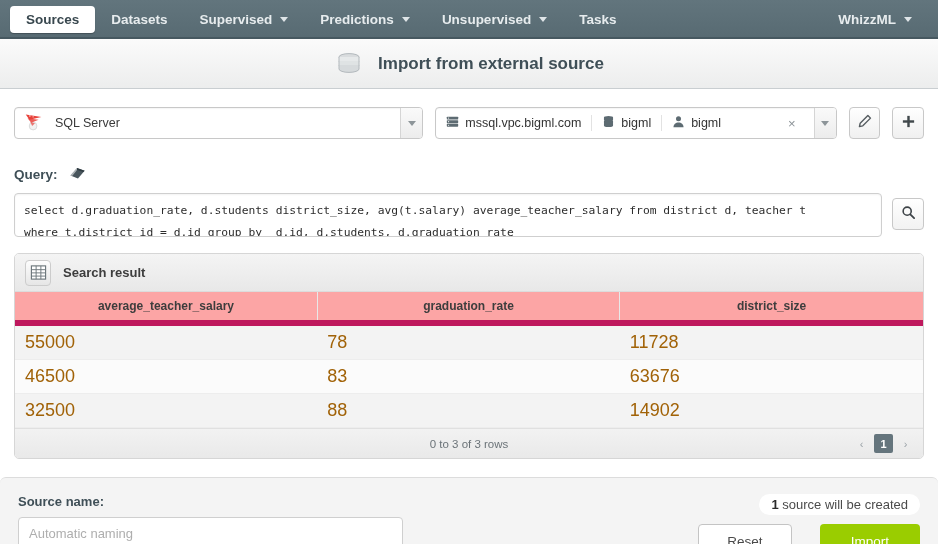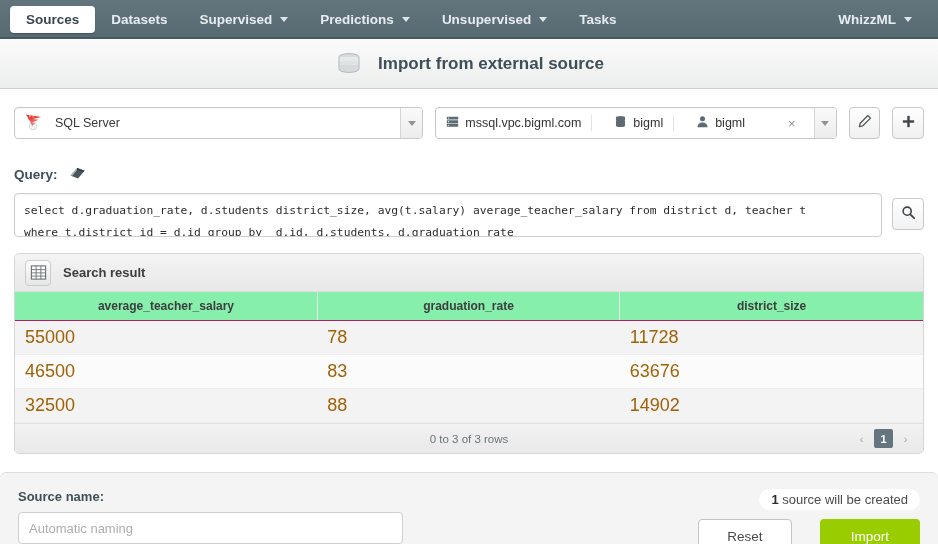--- a/index.html
+++ b/index.html
@@ -150,22 +150,22 @@
   .grid-ico {
     width:26px;height:26px; border-radius:4px;
     background: linear-gradient(to bottom,#fdfdfd,#e6e6e6);
     border:1px solid #cccccc;
     display:flex;align-items:center;justify-content:center;
   }
   .result-title { font-size:13px; font-weight:bold; color:#3d3d3d; }
 
   table { width:100%; border-collapse:collapse; }
   thead th {
-    background:#86efac;
-    border-bottom:1px solid #be185d;
+    background:#fca5a5;
+    border-bottom:6px solid #be185d;
     border-right:1px solid #e8e8e8;
     font-size:12px; font-weight:bold; color:#3d3d3d;
     padding:7px 6px; text-align:center;
   }
   thead th:last-child { border-right:none; }
   tbody td {
     font-size:18px; color:#a16207;
     padding:6px 10px; text-align:left;
     border-bottom:1px solid #ededed;
   }
@@ -301,21 +301,21 @@
           </svg>
         </span>
         <span class="sel-label">SQL Server</span>
       </div>
       <div class="sel-arrow">
         <i class="arrow-dn"></i>
       </div>
     </div>
 
     <div class="sel" id="conn-select">
-      <div class="sel-main" style="padding:0; gap:12px;">
+      <div class="sel-main" style="padding:0; gap:0;">
         <div class="conn-seg">
           <span>
             <svg width="13" height="13" viewBox="0 0 16 16">
               <rect x="1" y="2" width="14" height="3.6" rx="0.8" fill="#5d6b72"></rect>
               <rect x="1" y="6.4" width="14" height="3.6" rx="0.8" fill="#5d6b72"></rect>
               <rect x="1" y="10.8" width="14" height="3.6" rx="0.8" fill="#5d6b72"></rect>
               <circle cx="3.2" cy="3.8" r="0.7" fill="#ffffff"></circle>
               <circle cx="3.2" cy="8.2" r="0.7" fill="#ffffff"></circle>
               <circle cx="3.2" cy="12.6" r="0.7" fill="#ffffff"></circle>
             </svg>

